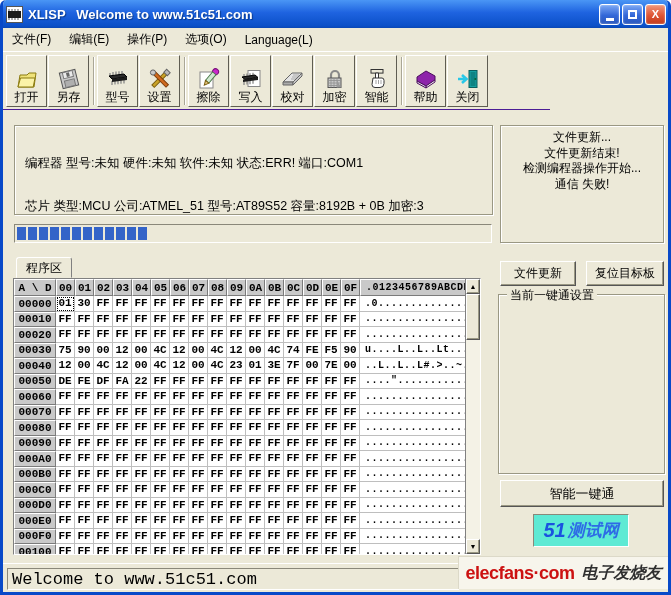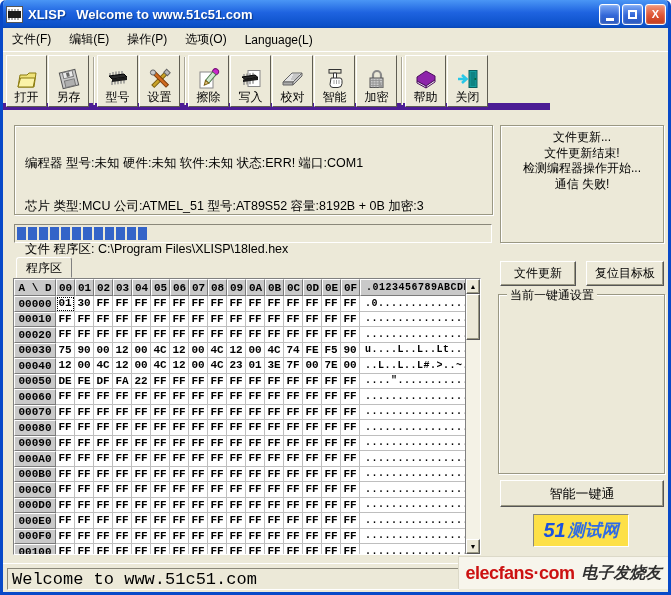--- a/index.html
+++ b/index.html
@@ -42,21 +42,21 @@
     background:#ECE9D8; display:flex; align-items:center;
     border-bottom:1px solid #fff;
     font-size:12px;
   }
   .mi{ padding:8px 9px; color:#000; }
 
   
   .toolbar{
     position:absolute; left:0; top:53px; width:547px; height:57px;
     background:#ECE9D8; display:flex; align-items:flex-start; padding:2px 0 0 3px;
-    border-bottom:7px solid #4c1d95;
+    border-bottom:1px solid #4c1d95;
   }
   .tbtn{
     width:41px; height:52px; margin-right:1px;
     background:#ECE9D8;
     border:1px solid; border-color:#fff #5f5d52 #5f5d52 #fff;
     display:flex; flex-direction:column; align-items:center; justify-content:flex-end;
     padding-bottom:2px;
   }
   .tbtn svg{ width:24px; height:22px; margin-bottom:1px; }
   .tbtn .tlabel{ font-size:12px; color:#000; line-height:13px; }
@@ -127,21 +127,21 @@
   .btn-smart{ left:497px; top:480px; width:164px; height:27px; font-size:13px; }
 
   .groupbox{ position:absolute; left:495px; top:294px; width:167px; height:180px; }
   .groupbox .legend{ position:absolute; left:8px; top:-8px; background:#ECE9D8;
     padding:0 3px; font-size:12px; color:#000; }
   .settings-panel{ position:absolute; left:9px; top:16px; width:149px; height:156px;
     padding:10px 0 0 8px; font-size:12px; color:#000; background:#ECE9D8; }
   .settings-panel .sline{ line-height:15.5px; white-space:nowrap; }
 
   .logo51{ position:absolute; left:530px; top:514px; width:96px; height:33px;
-    background:#fde047; display:flex; align-items:center; justify-content:center; gap:2px; }
+    background:#5eead4; display:flex; align-items:center; justify-content:center; gap:2px; }
   .logo51 .n{ color:#1A52E0; font-weight:bold; font-style:italic; font-size:20px; }
   .logo51 .t{ color:#2E6BE6; font-weight:bold; font-size:17px;
     font-family:"Liberation Serif", serif; font-style:italic; }
 
   
   .statusbar{ position:absolute; left:0; top:563px; width:665px; height:29px;
     background:#ECE9D8; border-top:1px solid #fff; }
   .status-field{ position:absolute; left:4px; top:4px; width:452px; height:22px;
     font-family:"Liberation Mono", monospace; font-size:17px; color:#000;
     display:flex; align-items:center; padding-left:4px; }
@@ -251,36 +251,36 @@
       <svg viewBox="0 0 24 22">
         <path d="M2 14 L11 5 h10 l-9 9z" fill="#E4E4E4" stroke="#666"></path>
         <path d="M12 7 h6 M11 9 h6 M10 11 h6" stroke="#aaa"></path>
         <path d="M2 14 h10 v3 H2z" fill="#ABABAB" stroke="#666"></path>
         <path d="M12 14 l9-9 v3 l-9 9z" fill="#C6C6C6" stroke="#666"></path>
       </svg>
       <span class="tlabel">校对</span>
     </div>
     <div class="tbtn">
       <svg viewBox="0 0 24 22">
+        <path d="M8 10 V7 a4 4 0 0 1 8 0 v3" fill="none" stroke="#8a8a8a" stroke-width="2.2"></path>
+        <rect x="5" y="10" width="13" height="9.5" fill="#C9C9C9" stroke="#555"></rect>
+        <path d="M5 12.5 h13 M5 15 h13 M5 17.5 h13 M8 10 v9.5 M11 10 v9.5 M14 10 v9.5" stroke="#8f8f8f" stroke-width="0.8"></path>
+        <path d="M14 12 l4 7.5 h-4z" fill="#9a9a9a"></path>
+      </svg>
+      <span class="tlabel">加密</span>
+    </div>
+    <div class="tbtn">
+      <svg viewBox="0 0 24 22">
         <rect x="6" y="1.5" width="12" height="3.6" fill="#ECE9D8" stroke="#333"></rect>
         <path d="M10.5 5 h3 v6 h-3z" fill="#fff" stroke="#333"></path>
         <path d="M8 10 h9 q2 0 2 2.5 v3 q0 4 -4 4 h-5 q-3 0 -3-3z" fill="#fff" stroke="#333"></path>
         <path d="M11 12 v4 M13.5 12 v4 M16 12 v4" stroke="#999" stroke-width="0.9"></path>
       </svg>
       <span class="tlabel">智能</span>
     </div>
-    <div class="tbtn">
-      <svg viewBox="0 0 24 22">
-        <path d="M8 10 V7 a4 4 0 0 1 8 0 v3" fill="none" stroke="#8a8a8a" stroke-width="2.2"></path>
-        <rect x="5" y="10" width="13" height="9.5" fill="#C9C9C9" stroke="#555"></rect>
-        <path d="M5 12.5 h13 M5 15 h13 M5 17.5 h13 M8 10 v9.5 M11 10 v9.5 M14 10 v9.5" stroke="#8f8f8f" stroke-width="0.8"></path>
-        <path d="M14 12 l4 7.5 h-4z" fill="#9a9a9a"></path>
-      </svg>
-      <span class="tlabel">加密</span>
-    </div>
     <div class="tsep"></div>
     <div class="tbtn">
       <svg viewBox="0 0 24 22">
         <path d="M3 9 L12 3 l9 5 v4 l-9 6 -9-5z" fill="#8E24AA" stroke="#4A0E5C"></path>
         <path d="M12 18 l9-6 v2 l-9 6z" fill="#fff" stroke="#4A0E5C"></path>
         <path d="M3 13 l9 5 v2 l-9-5z" fill="#E8D9F0" stroke="#4A0E5C"></path>
       </svg>
       <span class="tlabel">帮助</span>
     </div>
     <div class="tbtn">
@@ -291,21 +291,20 @@
         <path d="M2 11 h7 M6 7 l4.5 4 L6 15" fill="none" stroke="#28C8E8" stroke-width="2.6"></path>
       </svg>
       <span class="tlabel">关闭</span>
     </div>
   </div>
 
   <div class="info-panel etched">
 
   <div class="iline">编程器 型号:未知 硬件:未知 软件:未知 状态:ERR! 端口:COM1</div>
       <div class="iline">芯片 类型:MCU 公司:ATMEL_51 型号:AT89S52 容量:8192B + 0B 加密:3</div>
-      <div class="iline">文件 程序区: C:\Program Files\XLISP\18led.hex</div>
     </div>
 
   <div class="progressbar sunken">
     <div style="display:flex" id="pblocks">
         <div class="pblock"></div>
         <div class="pblock"></div>
         <div class="pblock"></div>
         <div class="pblock"></div>
         <div class="pblock"></div>
         <div class="pblock"></div>

